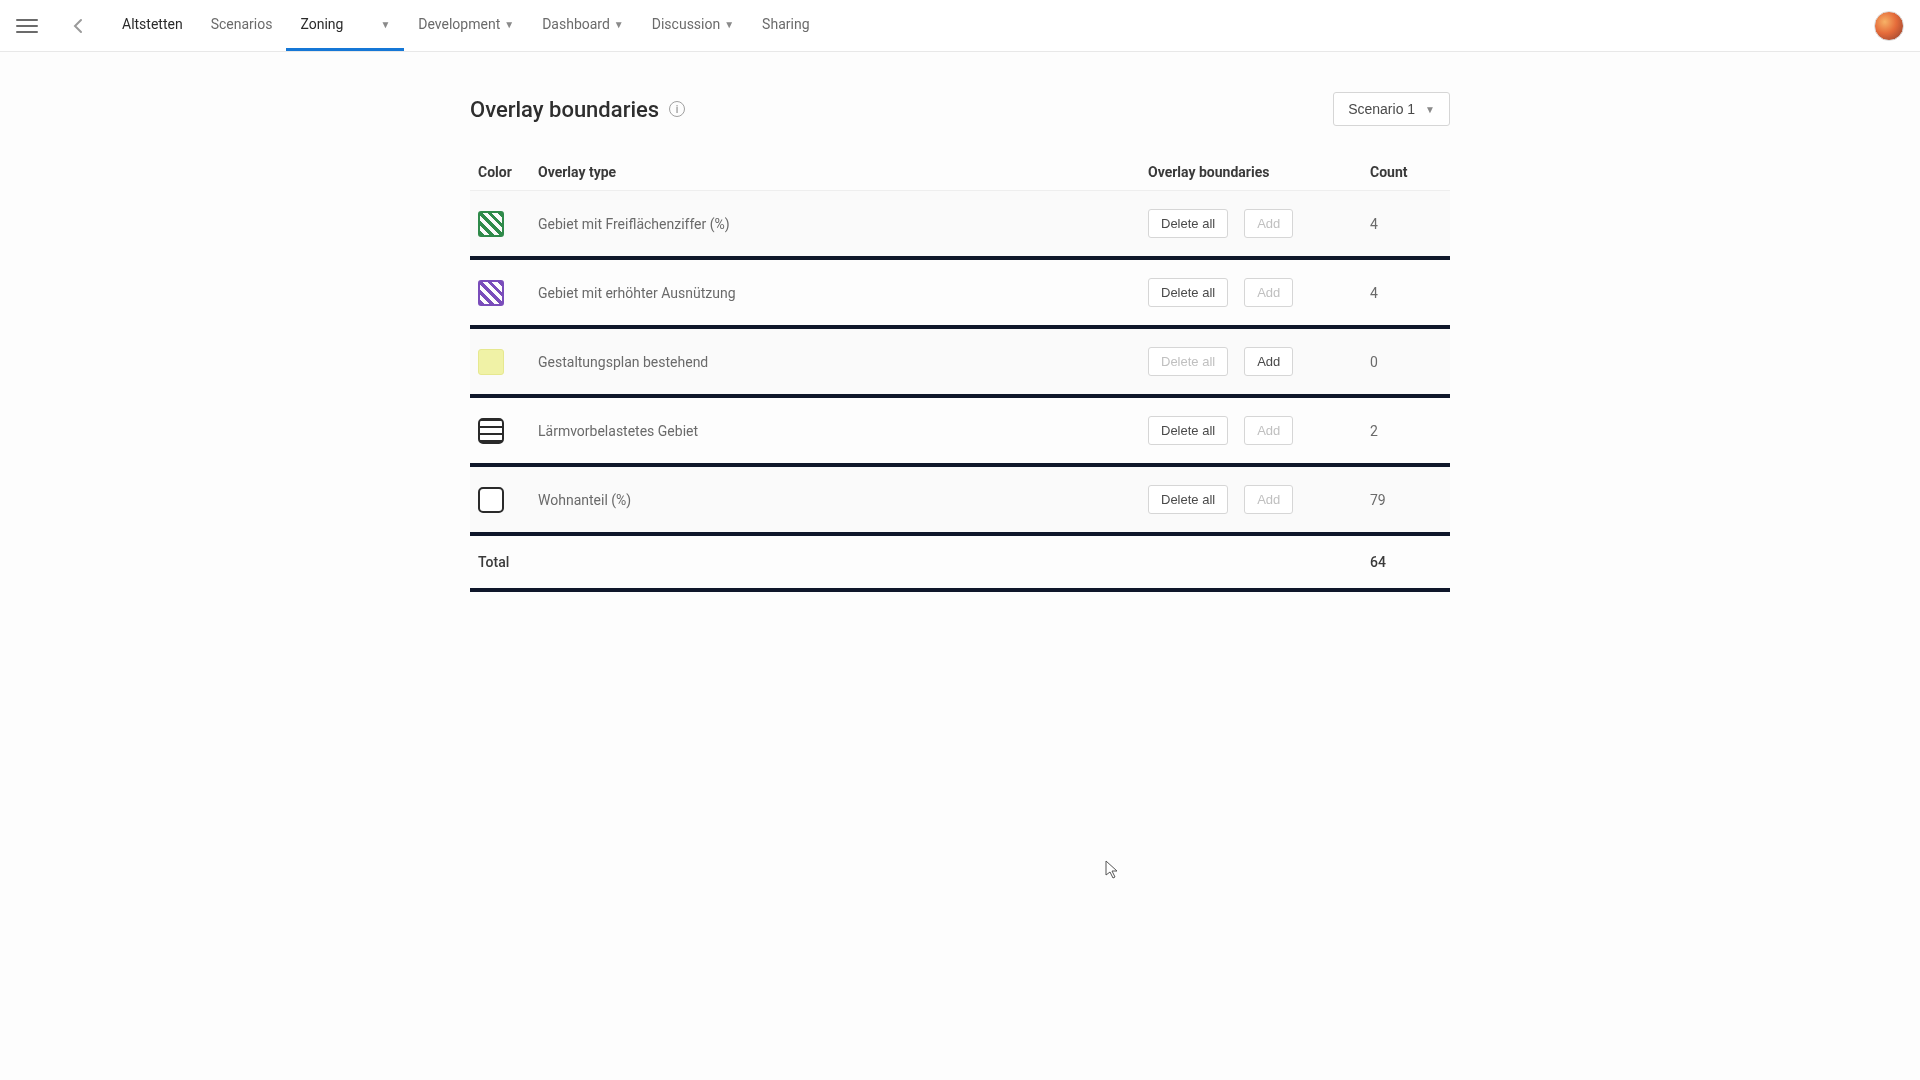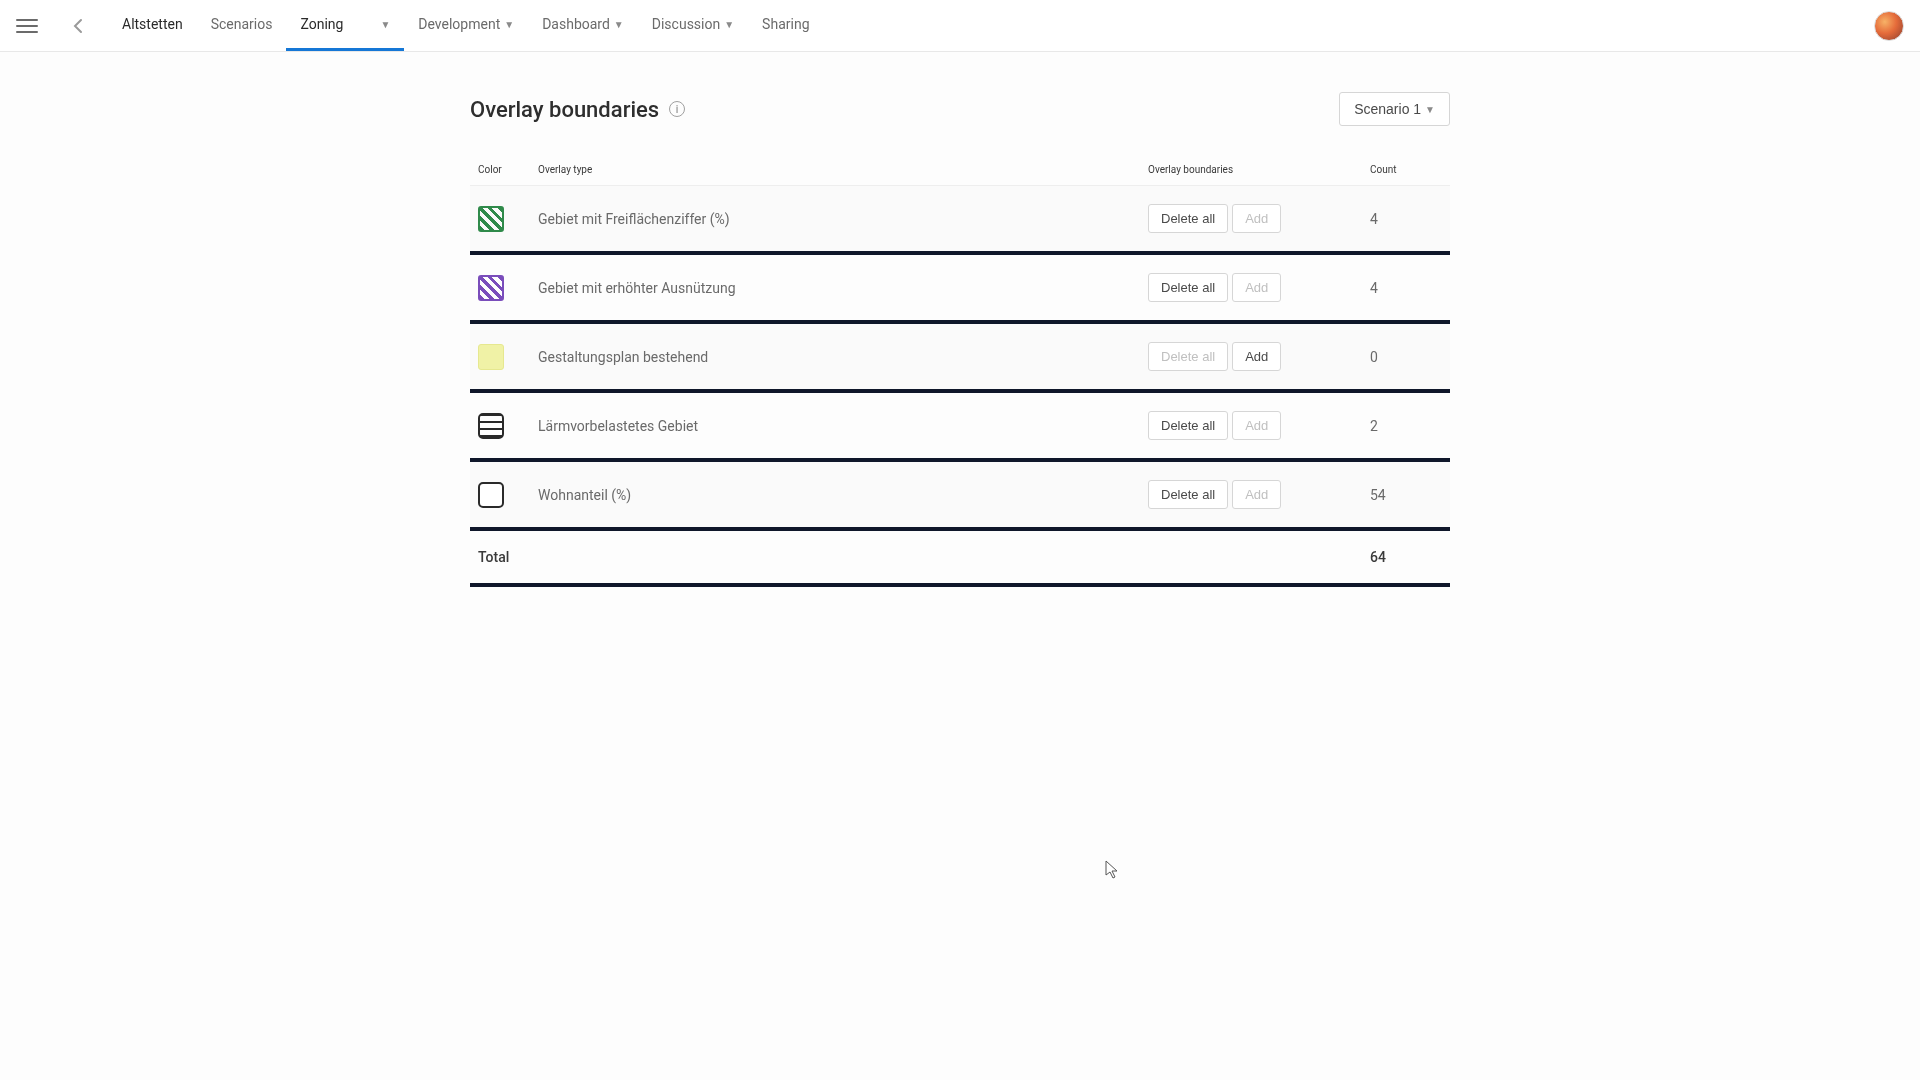--- a/index.html
+++ b/index.html
@@ -63,42 +63,42 @@
   .page-title-wrap { display:flex; align-items:center; gap:10px; }
   .page-title { font-size:22px; font-weight:500; color:#2e2e2e; }
   .info-icon {
     width:16px;height:16px;border:1.5px solid #a0a0a0;border-radius:50%;
     display:flex;align-items:center;justify-content:center;
     font-size:10px;color:#a0a0a0;font-weight:600;
   }
   .scenario-btn {
     border:1px solid #d6d6d6; background:#fff; border-radius:3px;
     padding:8px 14px; font-size:14px; color:#4a4a4a; cursor:pointer;
-    display:flex;align-items:center;gap:4px;
+    display:flex;align-items:center;gap:10px;
   }
   .scenario-btn .caret{font-size:10px;color:#8a8a8a;}
 
   table.ovl { width:100%; border-collapse:collapse; }
   table.ovl th {
-    text-align:left; font-weight:400; color:#3a3a3a; font-size:10px;
+    text-align:left; font-weight:700; color:#3a3a3a; font-size:14px;
     padding:10px 8px; border-bottom:1px solid #eee;
   }
   table.ovl th.col-count, table.ovl td.count { text-align:left; padding-left:30px;}
   table.ovl td {
     padding:18px 8px; font-size:14px; color:#6a6a6a;
     border-bottom:4px solid #0f172a;
   }
   table.ovl tr.datarow:nth-child(odd) td { background:#fafafa; }
   table.ovl tr.total td { font-weight:500; color:#3a3a3a; border-top:1px solid #e5e5e5; }
   .swatch {
     width:26px;height:26px;border-radius:3px;display:inline-block;vertical-align:middle;
   }
   .btn {
     border:1px solid #d6d6d6;background:#fff;border-radius:3px;
-    padding:6px 12px;font-size:13px;color:#4a4a4a;cursor:pointer;margin-right:4px;
+    padding:6px 12px;font-size:13px;color:#4a4a4a;cursor:pointer;margin-right:16px;
   }
   .btn.disabled { color:#c0c0c0; cursor:default; }
   .btn:last-child{margin-right:12px;}
   .actions { white-space:nowrap; }
 
   
   .sw-green-hatch { background: repeating-linear-gradient(45deg,#2f8a4a 0 3px,transparent 3px 7px); border:2px solid #2f8a4a; }
   .sw-purple-hatch { background: repeating-linear-gradient(45deg,#7a4dbb 0 3px,transparent 3px 7px); border:2px solid #7a4dbb; }
   .sw-yellow { background:#f0f2a6; border:1px solid #e6e88f; }
   .sw-blue-dots { background:#cfd8ef; border:1px dashed #9aa9d2; }
@@ -195,21 +195,21 @@
         <tr class="datarow">
           <td><span class="swatch sw-stripes"></span></td>
           <td>Lärmvorbelastetes Gebiet</td>
           <td class="actions"><button class="btn">Delete all</button><button class="btn disabled">Add</button></td>
           <td class="count">2</td>
         </tr>
         <tr class="datarow">
           <td><span class="swatch sw-outline"></span></td>
           <td>Wohnanteil (%)</td>
           <td class="actions"><button class="btn">Delete all</button><button class="btn disabled">Add</button></td>
-          <td class="count">54</td>
+          <td class="count">79</td>
         </tr>
         <tr class="total">
           <td colspan="3">Total</td>
           <td class="count">64</td>
         </tr>
       </tbody>
   </table>
 </div>
 
 <svg class="cursor" style="left:1105px; top:860px;" viewBox="0 0 14 20">

